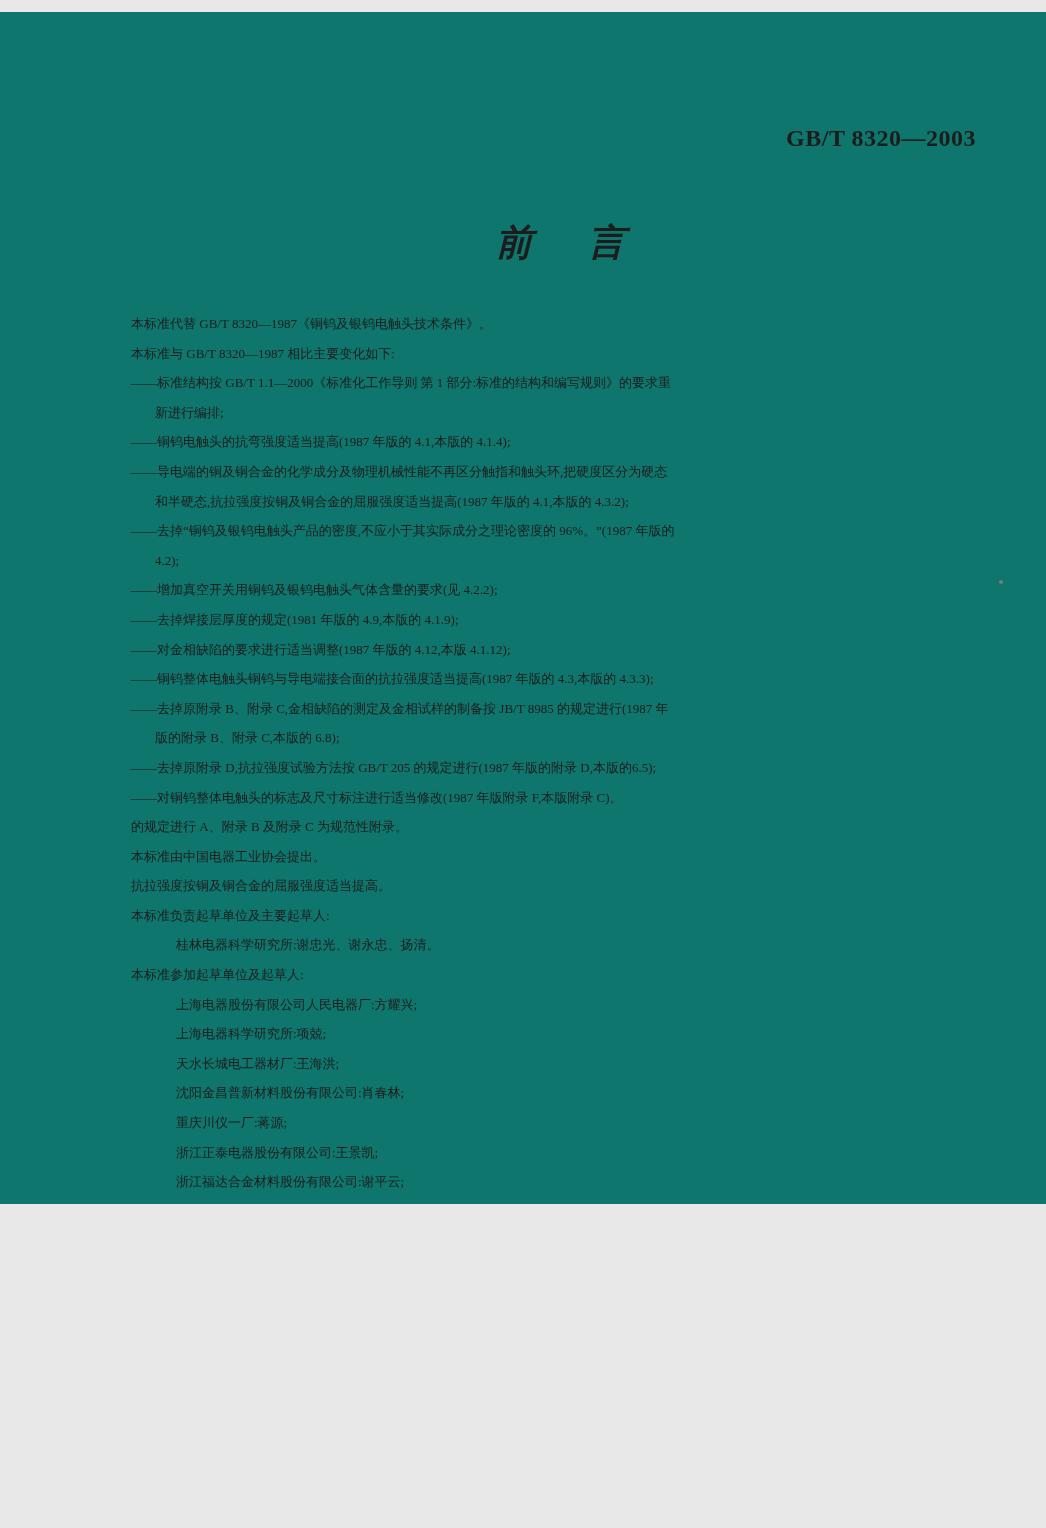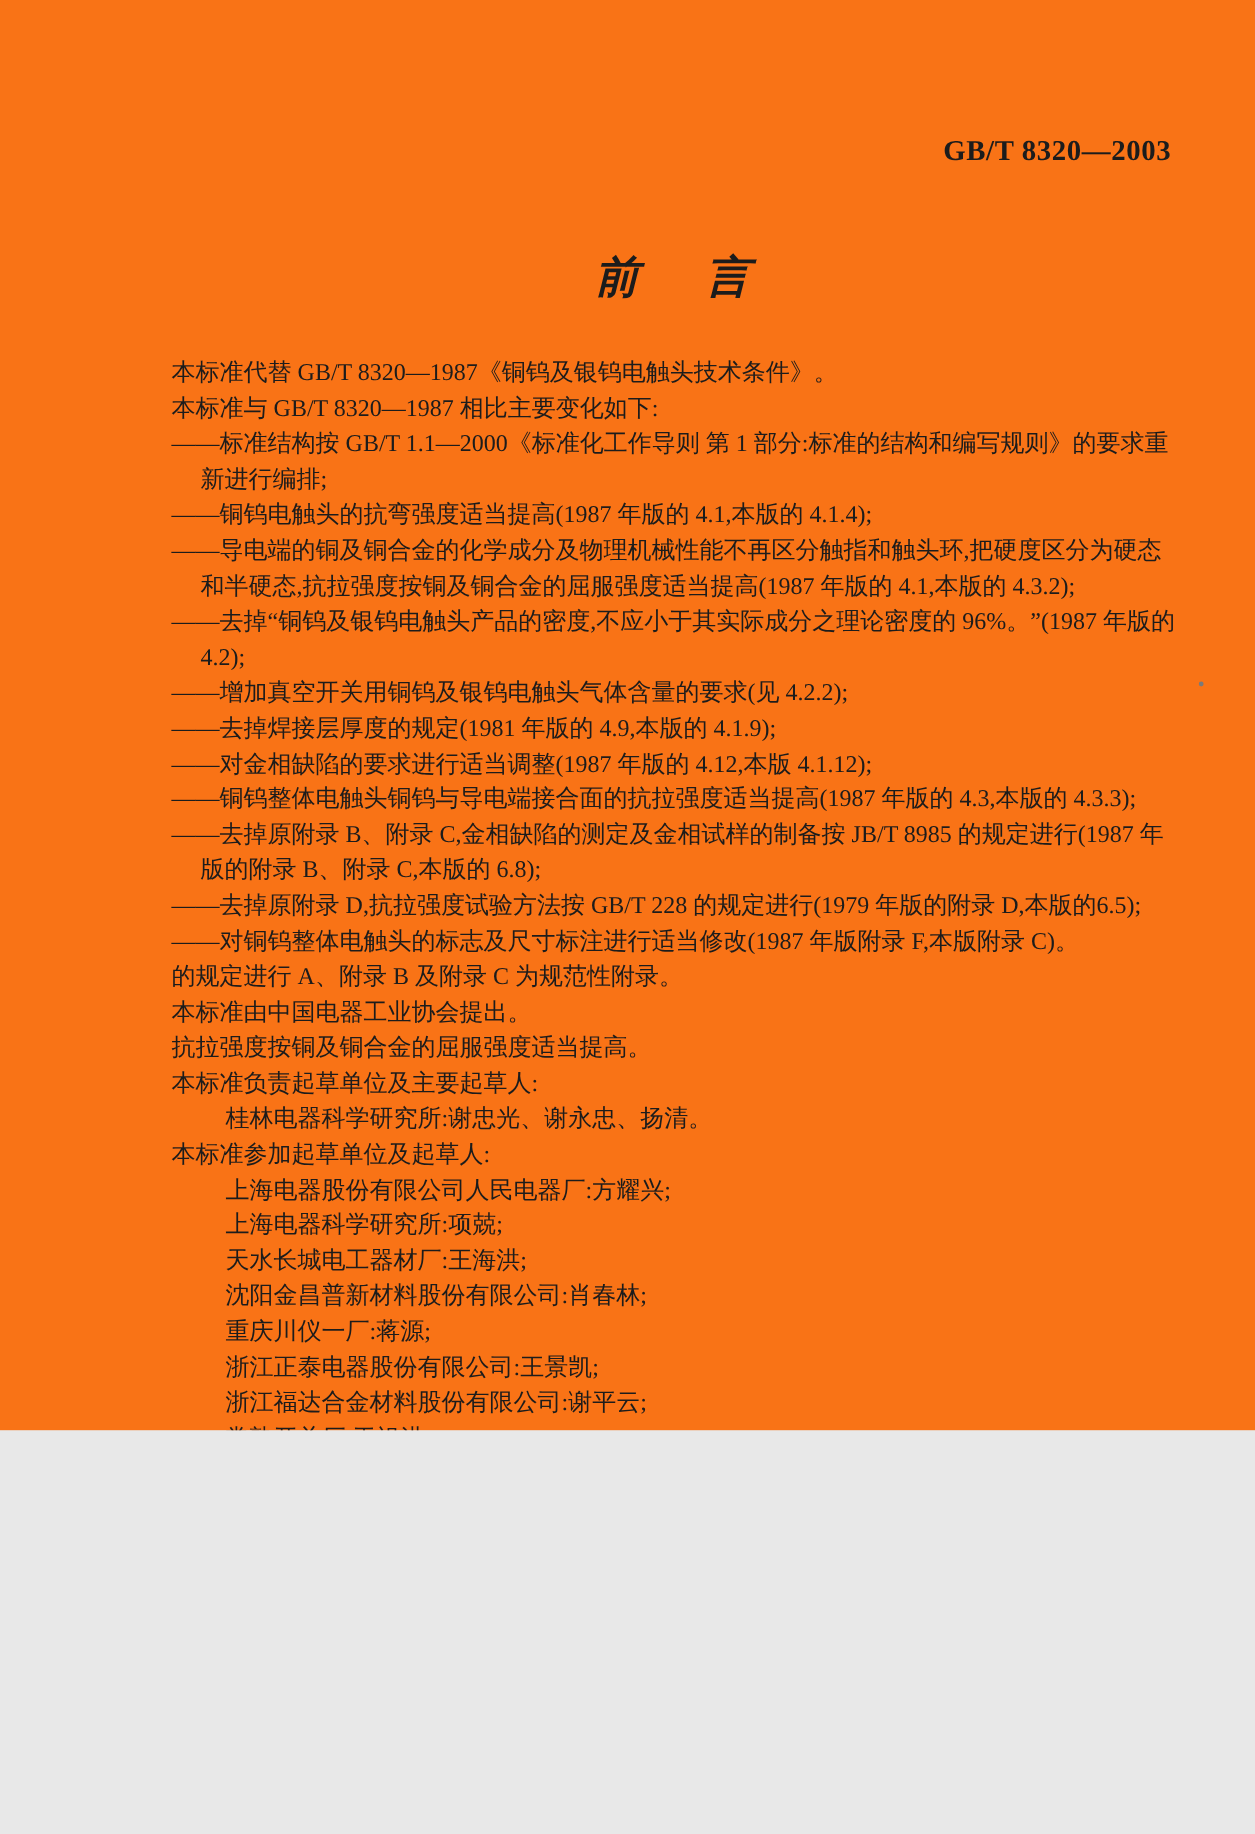--- a/index.html
+++ b/index.html
@@ -4,22 +4,22 @@
 <style>
   html, body {
     margin: 0;
     padding: 0;
     background: #e8e8e8;
   }
   .page {
     position: relative;
     width: 1046px;
     height: 1192px;
-    margin: 0 auto;
-    background: #f97316;
+    margin: 12px auto;
+    background: #0f766e;
     color: #1c1c1c;
     font-family: "Liberation Serif", "DejaVu Serif", serif;
     overflow: hidden;
   }
   .doc-number {
     position: absolute;
     top: 113px;
     right: 70px;
     font-size: 24px;
     font-weight: bold;
@@ -34,23 +34,23 @@
     text-align: center;
     font-size: 37px;
     font-weight: bold;
     word-spacing: 46px;
     white-space: pre;
     font-style: italic;
   }
   .body-text {
     position: absolute;
     top: 297px;
-    left: 143px;
+    left: 131px;
     width: 880px;
-    font-size: 20px;
+    font-size: 13px;
     line-height: 29.6px;
   }
   .line {
     white-space: nowrap;
   }
   .line.cont {
     margin-left: 24px;
   }
   .line.member {
     margin-left: 45px;
@@ -89,21 +89,21 @@
     <div class="line">——导电端的铜及铜合金的化学成分及物理机械性能不再区分触指和触头环,把硬度区分为硬态</div>
     <div class="line cont">和半硬态,抗拉强度按铜及铜合金的屈服强度适当提高(1987 年版的 4.1,本版的 4.3.2);</div>
     <div class="line">——去掉“铜钨及银钨电触头产品的密度,不应小于其实际成分之理论密度的 96%。”(1987 年版的</div>
     <div class="line cont">4.2);</div>
     <div class="line">——增加真空开关用铜钨及银钨电触头气体含量的要求(见 4.2.2);</div>
     <div class="line">——去掉焊接层厚度的规定(1981 年版的 4.9,本版的 4.1.9);</div>
     <div class="line">——对金相缺陷的要求进行适当调整(1987 年版的 4.12,本版 4.1.12);</div>
     <div class="line">——铜钨整体电触头铜钨与导电端接合面的抗拉强度适当提高(1987 年版的 4.3,本版的 4.3.3);</div>
     <div class="line">——去掉原附录 B、附录 C,金相缺陷的测定及金相试样的制备按 JB/T 8985 的规定进行(1987 年</div>
     <div class="line cont">版的附录 B、附录 C,本版的 6.8);</div>
-    <div class="line">——去掉原附录 D,抗拉强度试验方法按 GB/T 228 的规定进行(1979 年版的附录 D,本版的6.5);</div>
+    <div class="line">——去掉原附录 D,抗拉强度试验方法按 GB/T 205 的规定进行(1987 年版的附录 D,本版的6.5);</div>
     <div class="line">——对铜钨整体电触头的标志及尺寸标注进行适当修改(1987 年版附录 F,本版附录 C)。</div>
     <div class="line">的规定进行 A、附录 B 及附录 C 为规范性附录。</div>
     <div class="line">本标准由中国电器工业协会提出。</div>
     <div class="line">抗拉强度按铜及铜合金的屈服强度适当提高。</div>
     <div class="line">本标准负责起草单位及主要起草人:</div>
     <div class="line member">桂林电器科学研究所:谢忠光、谢永忠、扬清。</div>
     <div class="line">本标准参加起草单位及起草人:</div>
     <div class="line member">上海电器股份有限公司人民电器厂:方耀兴;</div>
     <div class="line member">上海电器科学研究所:项兢;</div>
     <div class="line member">天水长城电工器材厂:王海洪;</div>

